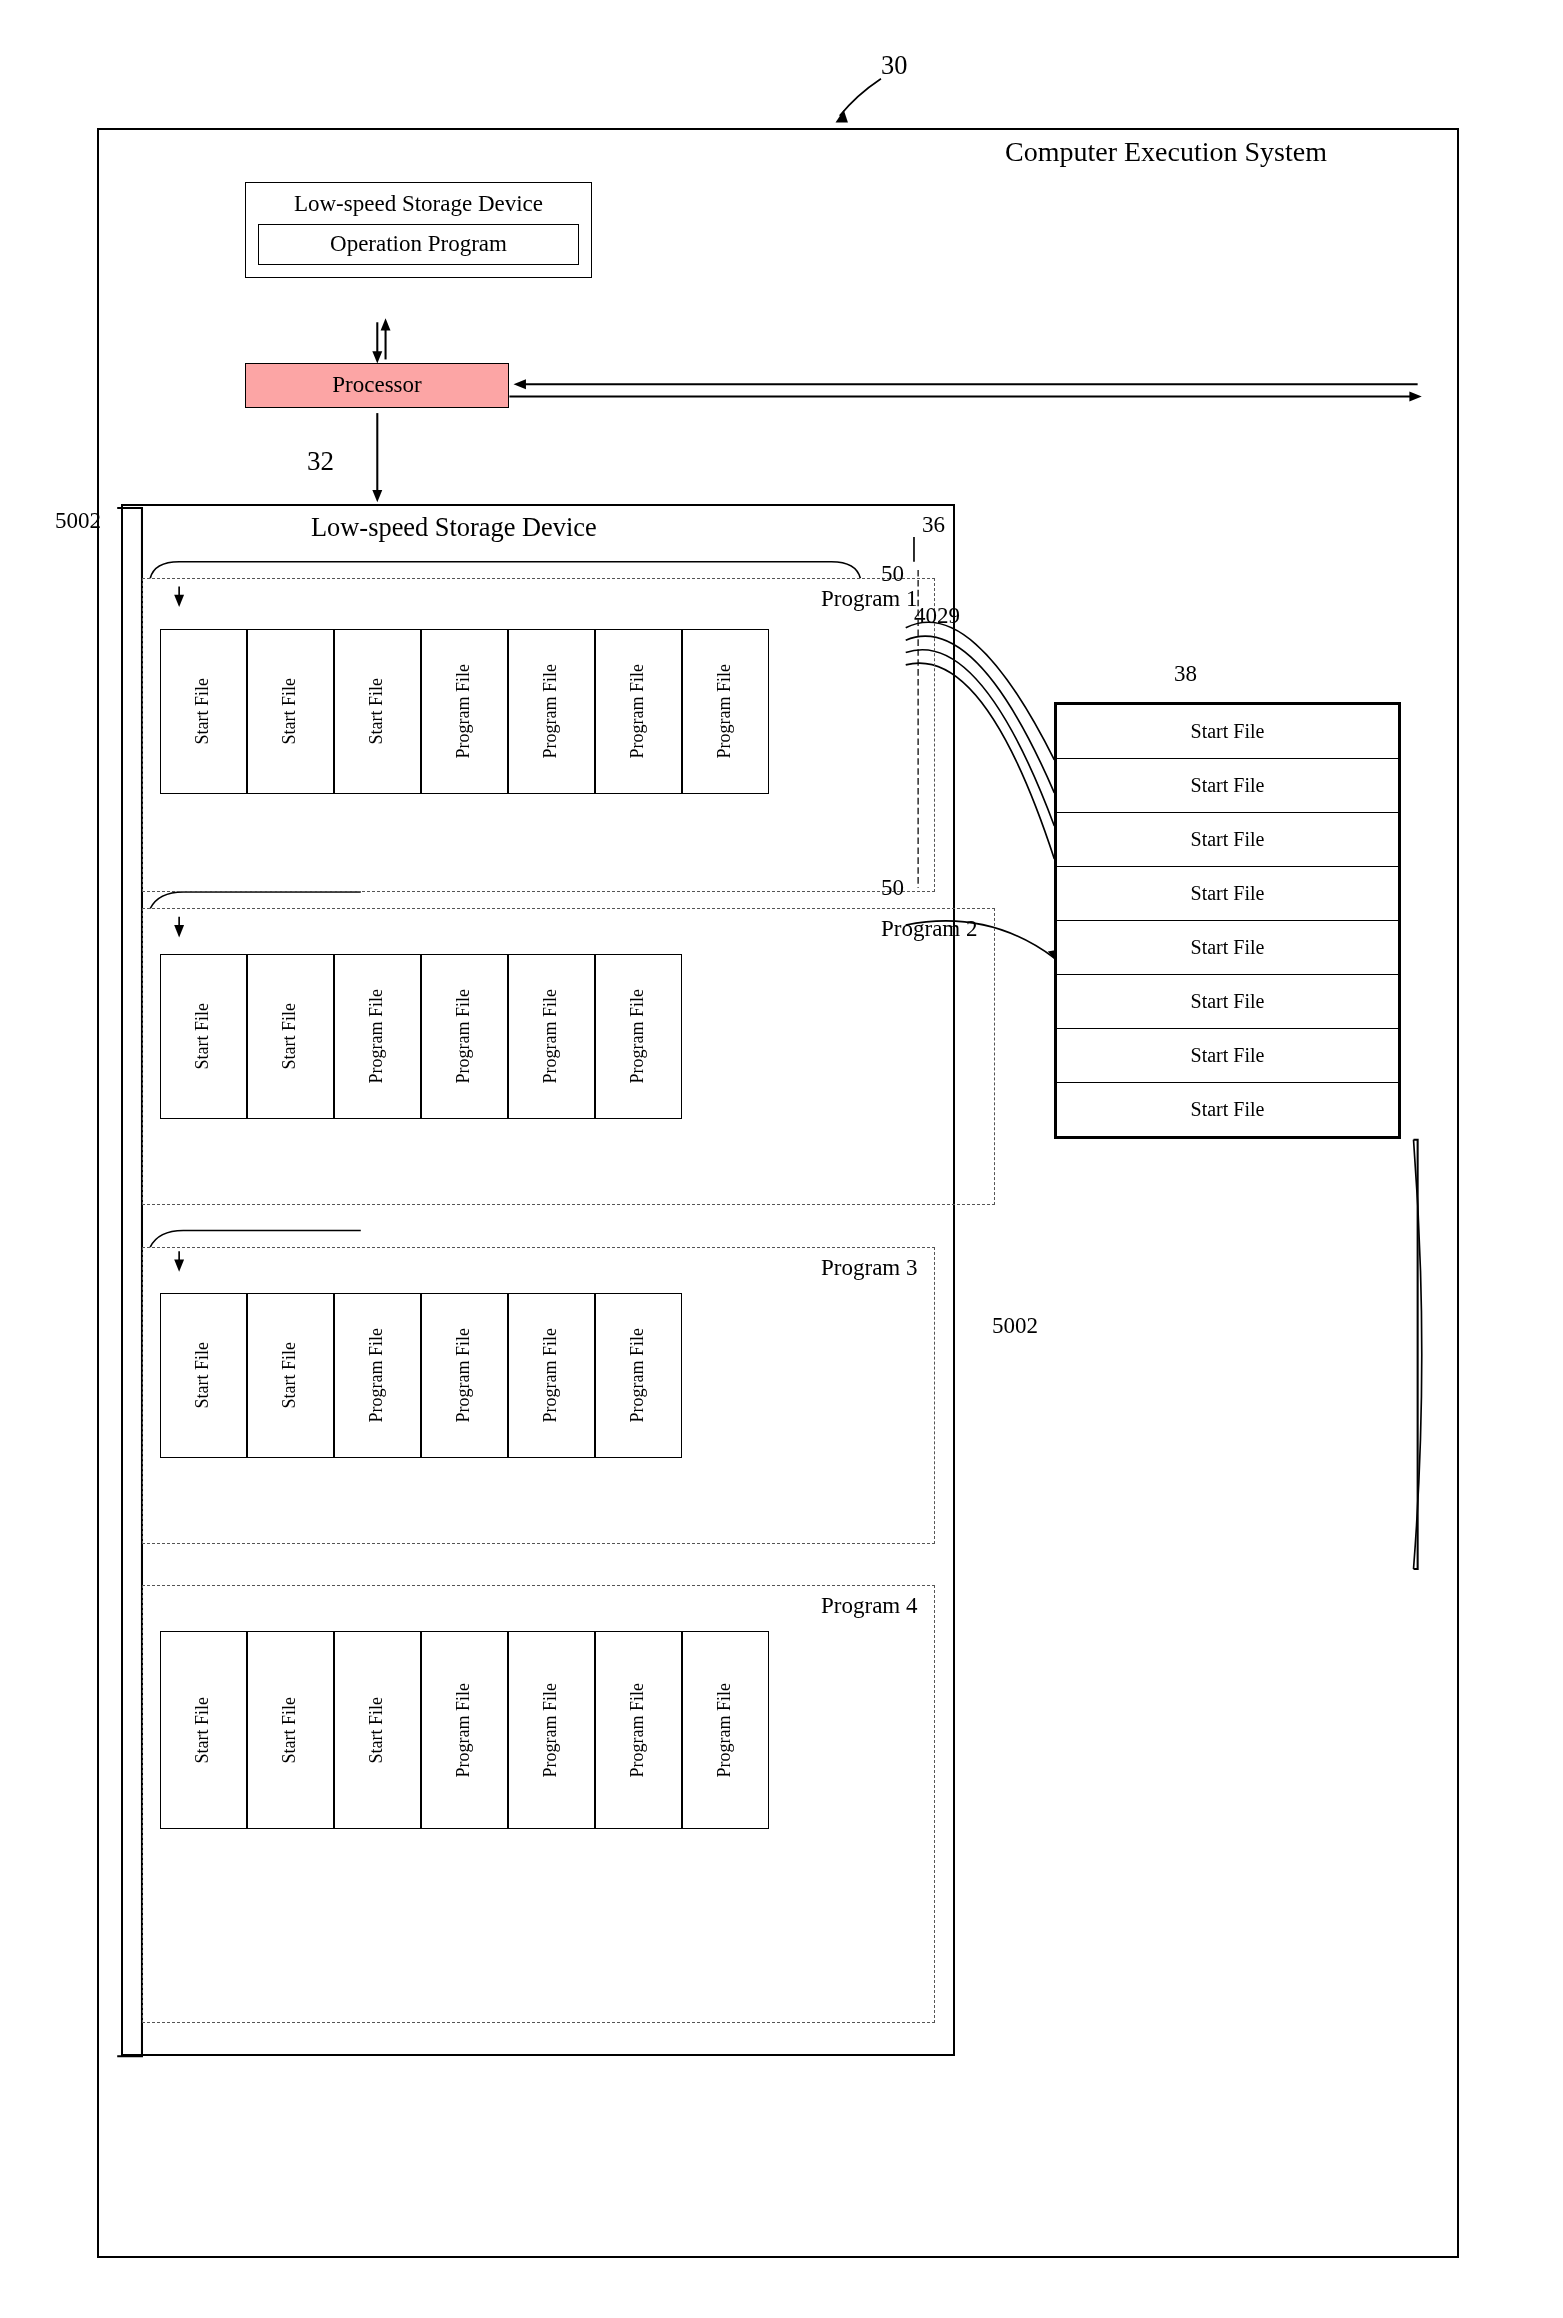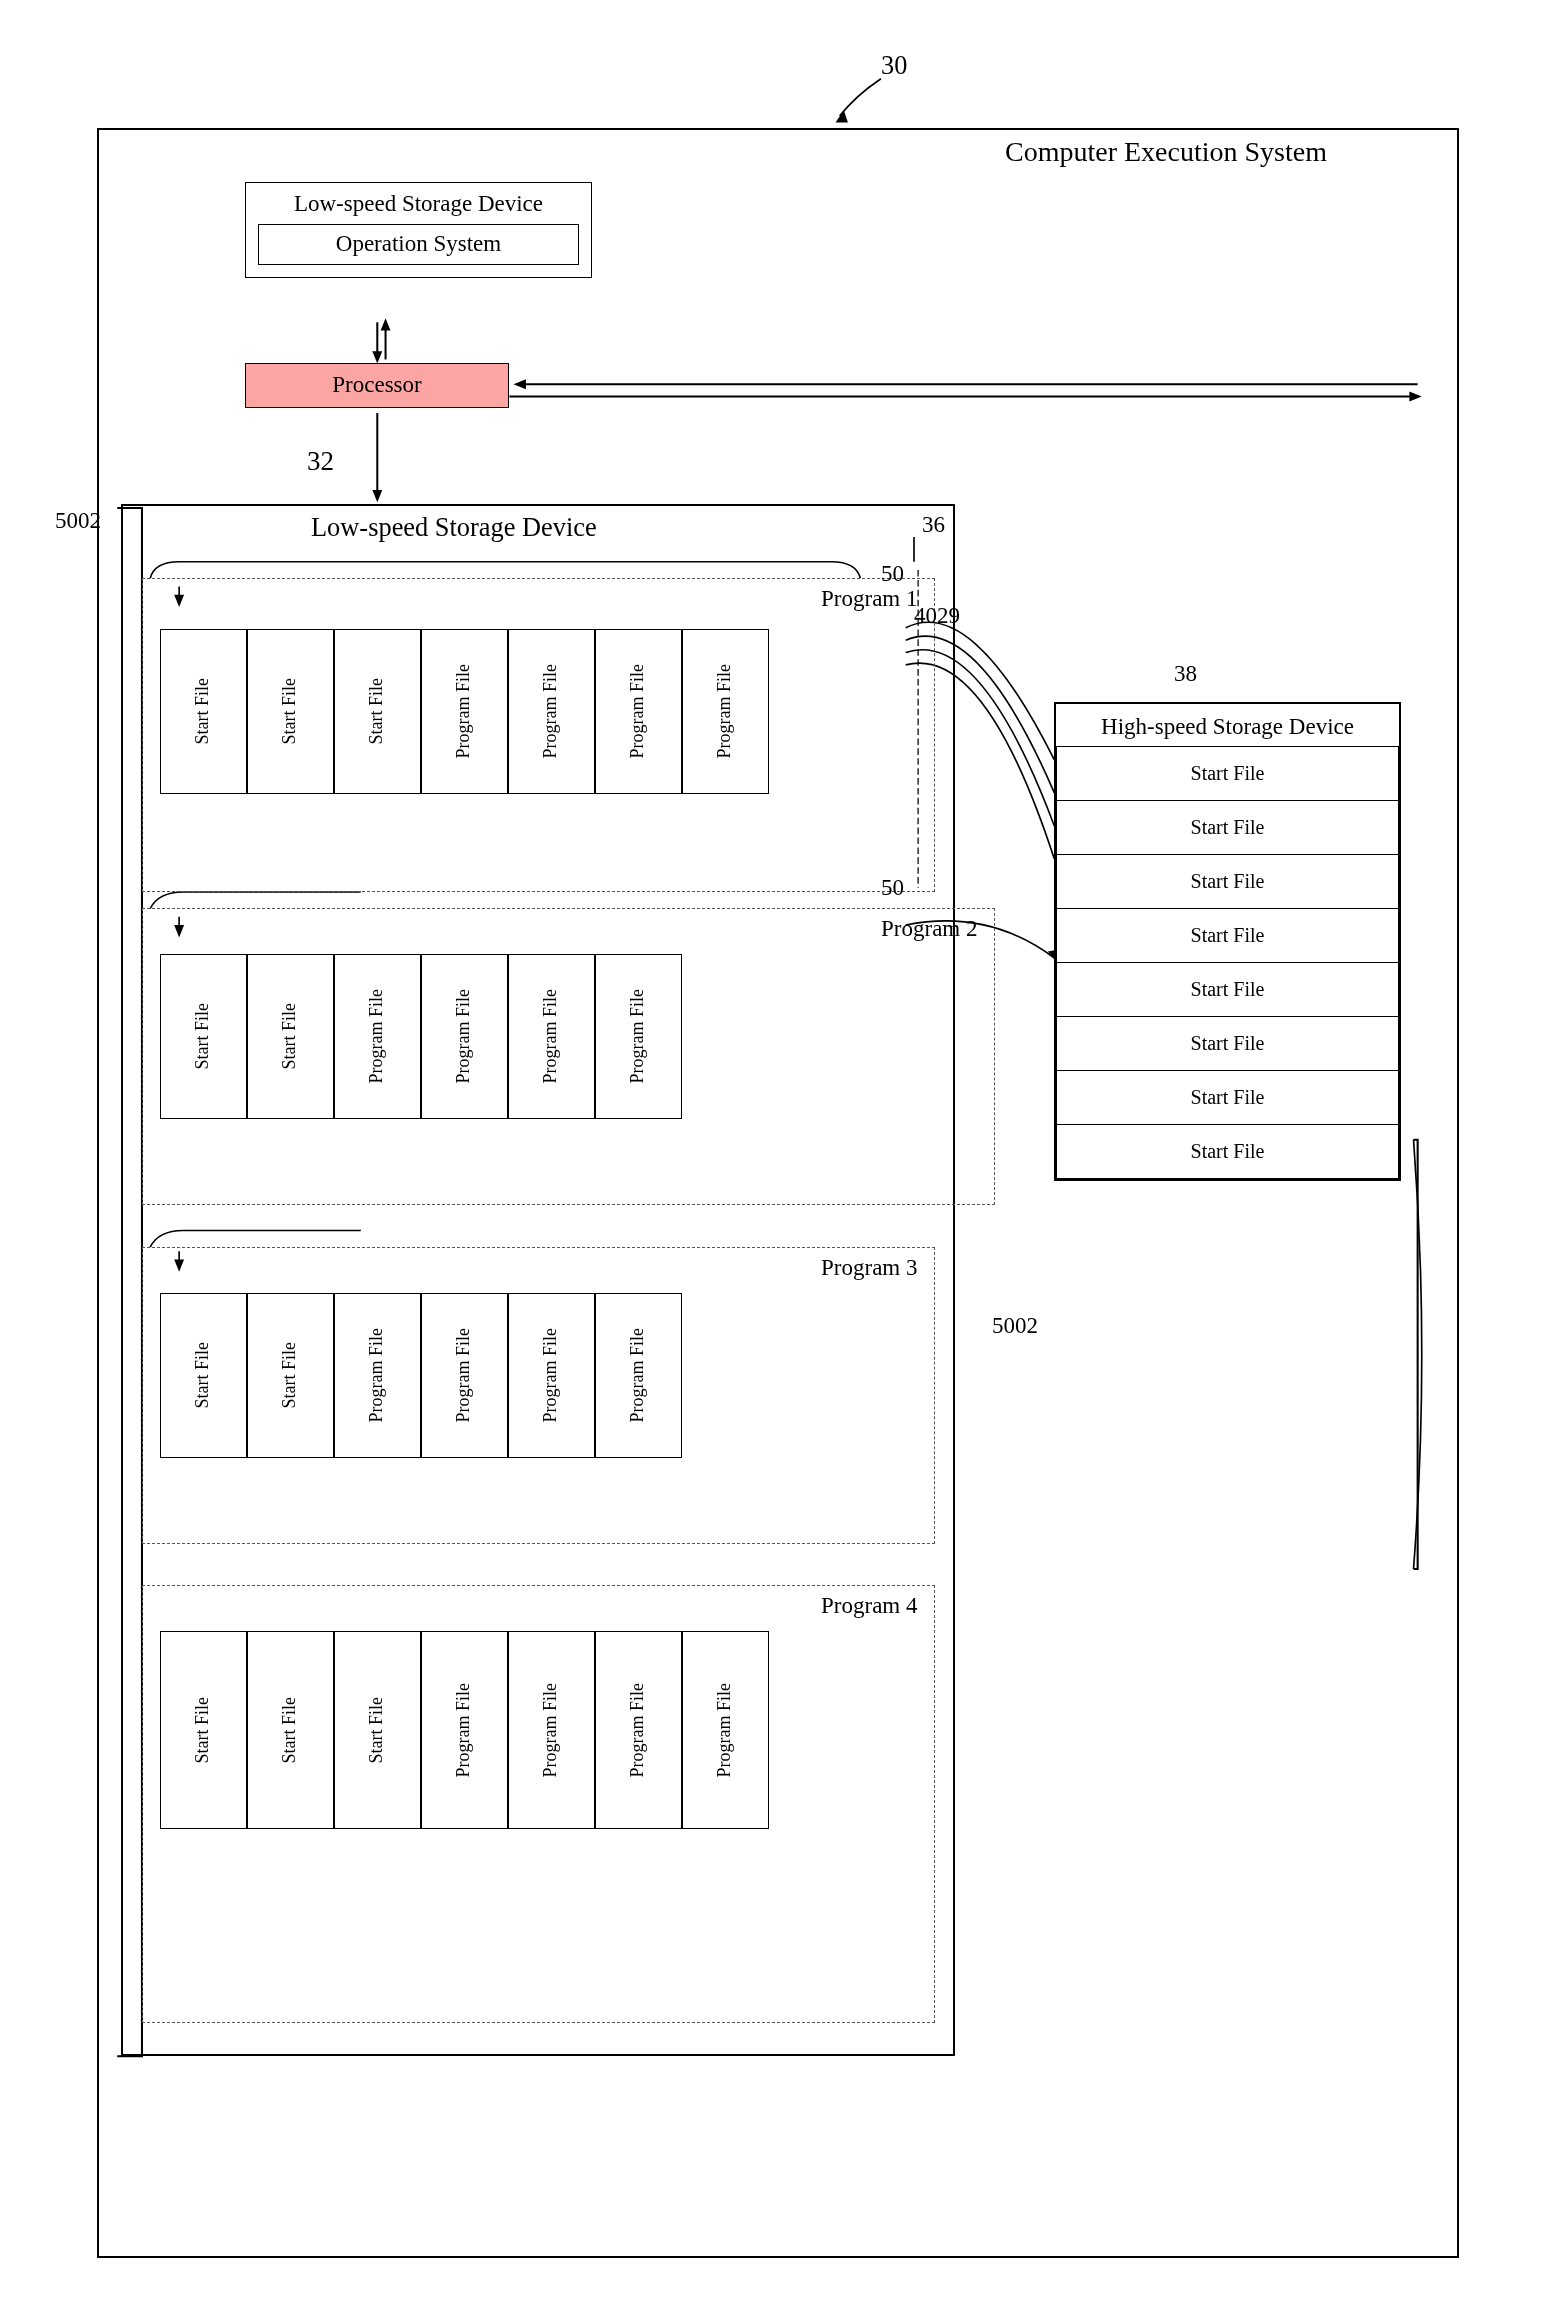--- a/index.html
+++ b/index.html
@@ -307,21 +307,21 @@
   </svg>
 
   <div class="fig-number">30</div>
 
   <div class="computer-execution-system"></div>
   <div class="ces-label">Computer Execution System</div>
 
   <div class="low-speed-top">
     <div class="low-speed-top-label">Low-speed Storage Device</div>
     <div class="operation-system-box">
-      <span>Operation System</span>
+      <span>Operation Program</span>
     </div>
   </div>
 
   <div class="processor-box">
     <span>Processor</span>
   </div>
 
   <div class="label-32">32</div>
 
   <div class="low-speed-main"></div>
@@ -435,21 +435,20 @@
 
   <div class="label-50-1">50</div>
 
   <div class="label-50-2">50</div>
 
   <div class="label-5004">4029</div>
 
   <div class="label-38">38</div>
 
   <div class="high-speed-box">
-    <div class="high-speed-label">High-speed Storage Device</div>
     <div class="high-speed-files">
       <div class="hs-file-box">Start File</div>
       <div class="hs-file-box">Start File</div>
       <div class="hs-file-box">Start File</div>
       <div class="hs-file-box">Start File</div>
       <div class="hs-file-box">Start File</div>
       <div class="hs-file-box">Start File</div>
       <div class="hs-file-box">Start File</div>
       <div class="hs-file-box">Start File</div>
     </div>

